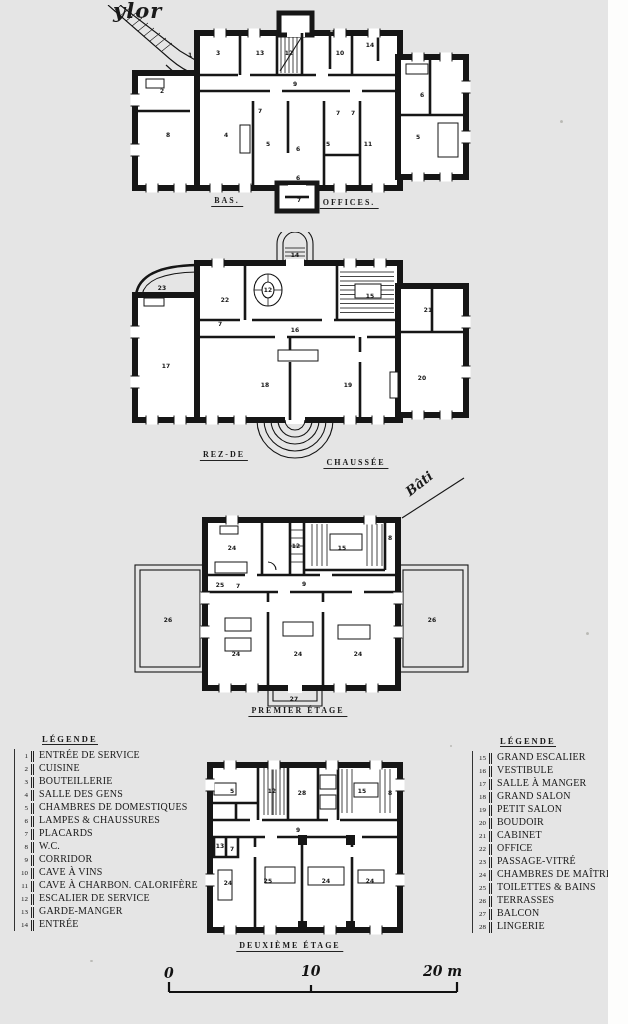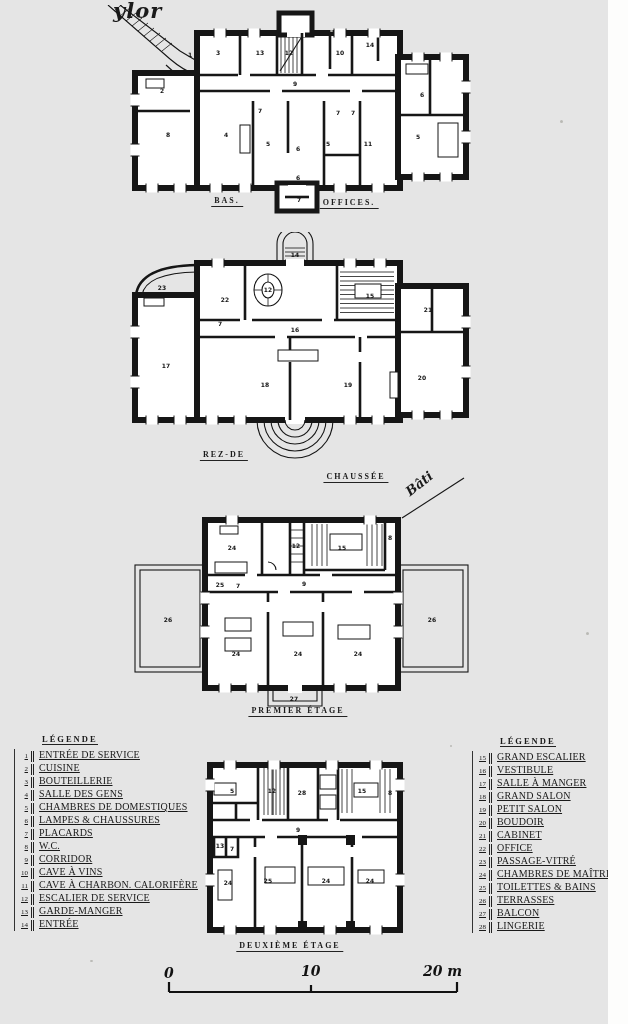--- a/index.html
+++ b/index.html
@@ -16,21 +16,21 @@
   .pier{fill:#161616;stroke:none;}
   .roomnum{font:bold 6px "DejaVu Sans",sans-serif;fill:#111;text-anchor:middle;}
 
   .plan-caption{position:absolute;transform:translateX(-50%);font-size:8px;font-weight:bold;
     letter-spacing:2px;border-bottom:1.5px solid #222;padding:4px 3px 1px;white-space:nowrap;}
 
   .handwriting{position:absolute;font-family:"DejaVu Serif",serif;font-style:italic;font-weight:bold;}
   .hw-top{left:113px;top:-2px;font-size:21px;letter-spacing:1px;}
   .hw-bati{left:404px;top:476px;font-size:13px;transform:rotate(-38deg);}
 
-  .legend{position:absolute;width:152px;text-decoration:underline;}
+  .legend{position:absolute;width:152px;}
   .legend-left{left:12px;top:728px;}
   .legend-right{left:470px;top:730px;}
   .lg-title{font-size:8.5px;font-weight:bold;letter-spacing:2px;border-bottom:1px solid #222;
     display:inline-block;margin:0 0 4px 30px;}
   .lg-rows{border-left:1px solid #333;margin-left:2px;}
   .lg-row{display:flex;line-height:11px;align-items:baseline;}
   .lg-num{width:13px;min-width:13px;text-align:right;padding-right:3px;font-size:7px;
     border-right:3px double #222;}
   .lg-label{font-size:10px;letter-spacing:.2px;padding-left:5px;white-space:nowrap;}
 
@@ -186,21 +186,21 @@
       <text x="330" y="66" class="roomnum">15</text>
       <text x="180" y="94" class="roomnum">7</text>
       <text x="255" y="100" class="roomnum">16</text>
       <text x="126" y="136" class="roomnum">17</text>
       <text x="225" y="155" class="roomnum">18</text>
       <text x="308" y="155" class="roomnum">19</text>
       <text x="388" y="80" class="roomnum">21</text>
       <text x="382" y="148" class="roomnum">20</text>
     </svg>
   <div class="plan-caption" style="left:224px;top:446px">REZ-DE</div>
-  <div class="plan-caption" style="left:356px;top:468px">CHAUSSÉE</div>
+  <div class="plan-caption" style="left:356px;top:454px">CHAUSSÉE</div>
 
   <svg class="plan" style="left:40px;top:470px" width="460" height="260" viewBox="0 0 460 260">
 
     <rect class="thin" x="95" y="95" width="70" height="107"></rect>
     <rect class="thin" x="100" y="100" width="60" height="97"></rect>
     <rect class="thin" x="358" y="95" width="70" height="107"></rect>
     <rect class="thin" x="363" y="100" width="60" height="97"></rect>
 
     <rect class="wall" x="165" y="50" width="193" height="168"></rect>
 

